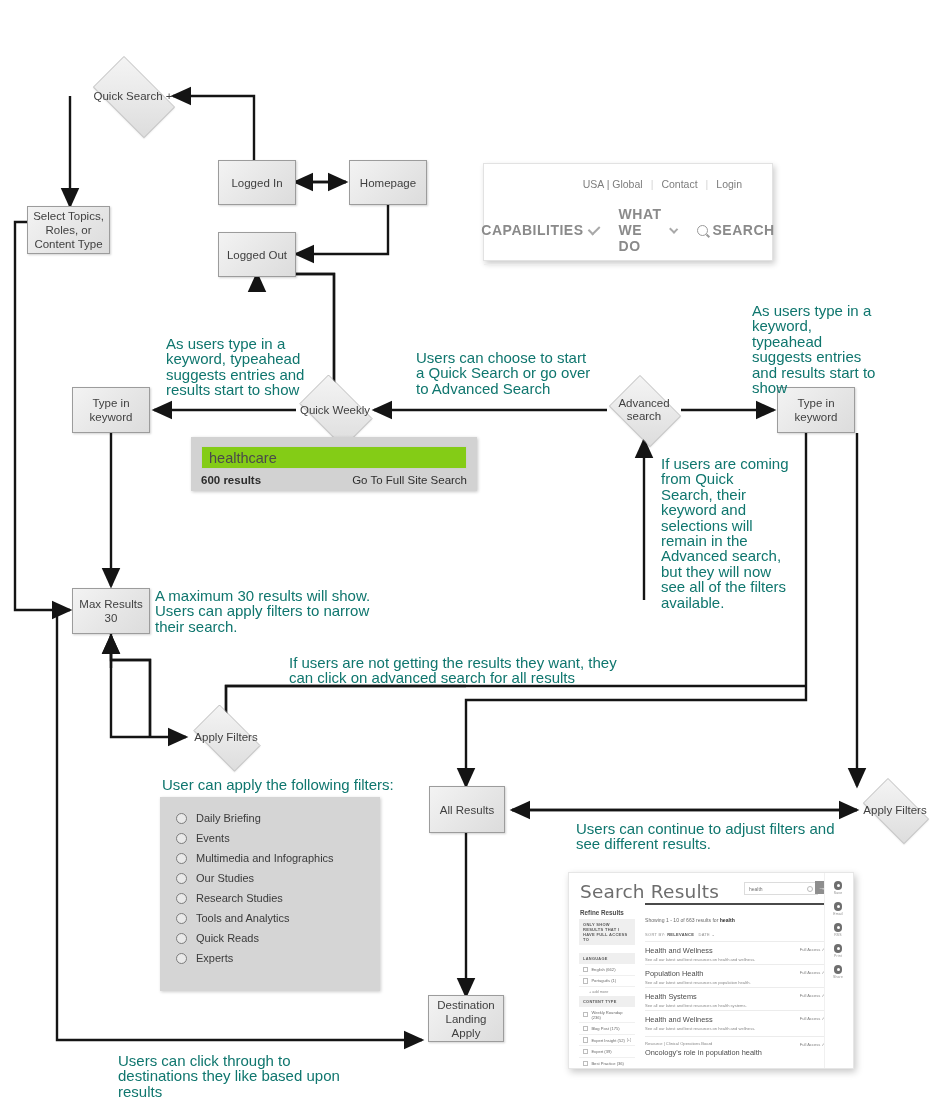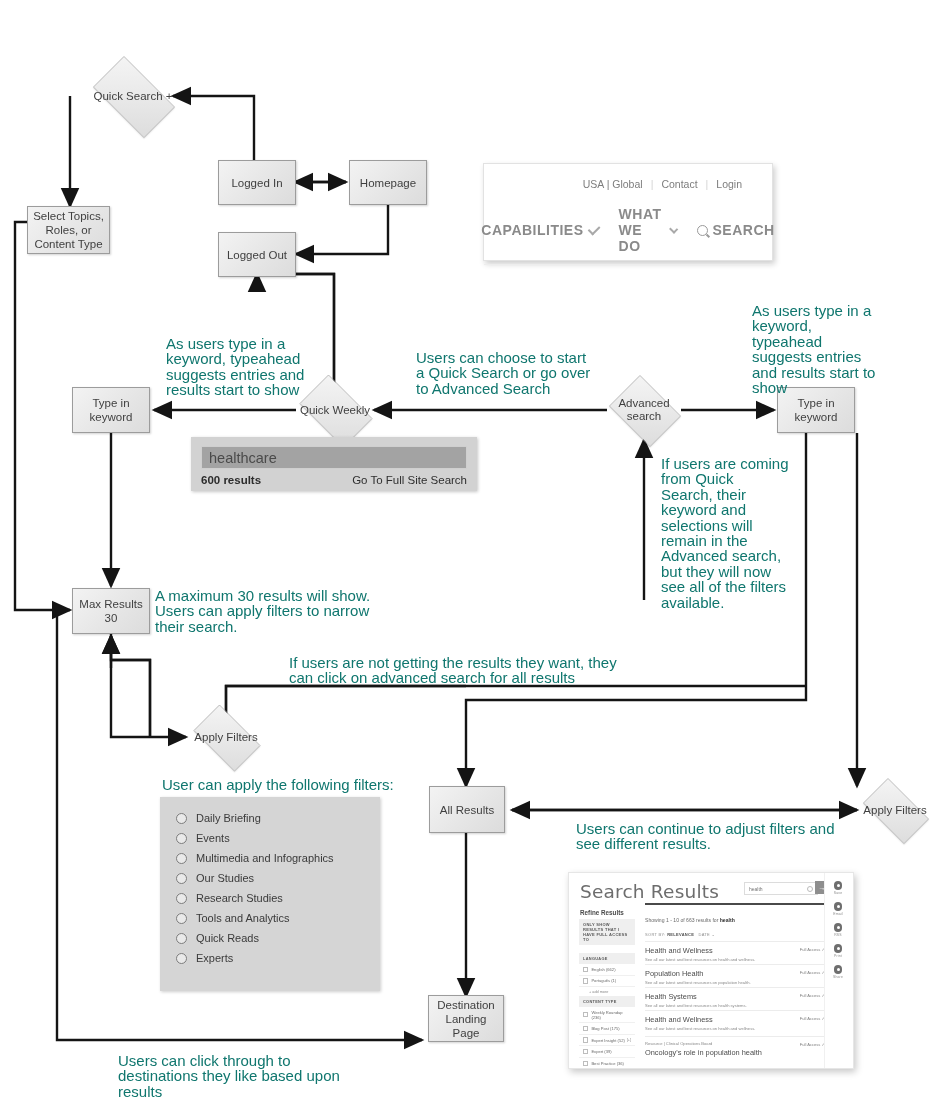--- a/index.html
+++ b/index.html
@@ -27,21 +27,21 @@
   .diamond .dlabel{position:relative;z-index:2;font-size:11.5px;line-height:13px;
         text-align:center;color:#3f3f3f;white-space:nowrap;}
   .diamond .dlabel.two{white-space:normal;width:86px;}
 
   
   .note{position:absolute;font-size:15px;line-height:15.4px;color:#0f766e;}
 
   
   #qs-mock{position:absolute;background:#d2d2d2;
            box-shadow:1px 1px 3px rgba(0,0,0,.22);}
-  #qs-mock .qs-field{background:#a3a3a3;border:1px solid #cfcfcf;
+  #qs-mock .qs-field{background:#84cc16;border:1px solid #cfcfcf;
            margin:9px 10px 5px 10px;height:21px;display:flex;align-items:center;
            font-size:14.5px;color:#4a4a4a;padding-left:7px;}
   #qs-mock .qs-foot{display:flex;justify-content:space-between;align-items:center;
            margin:0 10px 8px 10px;}
   #qs-mock .qs-count{font-size:11.5px;font-weight:bold;color:#2c2c2c;}
   #qs-mock .qs-link{font-size:11.5px;color:#2f2f2f;}
 
   
   #nav-mock{position:absolute;background:#fff;border:1px solid #e2e2e2;
             box-shadow:2px 3px 6px rgba(0,0,0,.20);}
@@ -225,21 +225,21 @@
   <div class="node" style="left:429px;top:786px;width:76px;height:47px;">
     <span>All Results</span>
   </div>
 
   <div class="diamond" style="left:855px;top:786px;width:80px;height:48px;">
     <div class="dshape"></div>
     <div class="dlabel">Apply Filters</div>
   </div>
 
   <div class="node" style="left:428px;top:995px;width:76px;height:47px;">
-    <span>Destination Landing Page</span>
+    <span>Destination Landing Apply</span>
   </div>
 
   <div class="note" style="left:166px;top:336px;width:152px;">As users type in a keyword, typeahead suggests entries and results start to show</div>
   <div class="note" style="left:416px;top:350px;width:180px;">Users can choose to start a Quick Search or go over to Advanced Search</div>
   <div class="note" style="left:752px;top:303px;width:130px;">As users type in a keyword, typeahead suggests entries and results start to show</div>
   <div class="note" style="left:661px;top:456px;width:128px;">If users are coming from Quick Search, their keyword and selections will remain in the Advanced search, but they will now see all of the filters available.</div>
   <div class="note" style="left:155px;top:588px;width:230px;">A maximum 30 results will show. Users can apply filters to narrow their search.</div>
   <div class="note" style="left:289px;top:655px;width:350px;">If users are not getting the results they want, they can click on advanced search for all results</div>
   <div class="note" style="left:162px;top:777px;width:260px;">User can apply the following filters:</div>
   <div class="note" style="left:576px;top:821px;width:260px;">Users can continue to adjust filters and see different results.</div>

